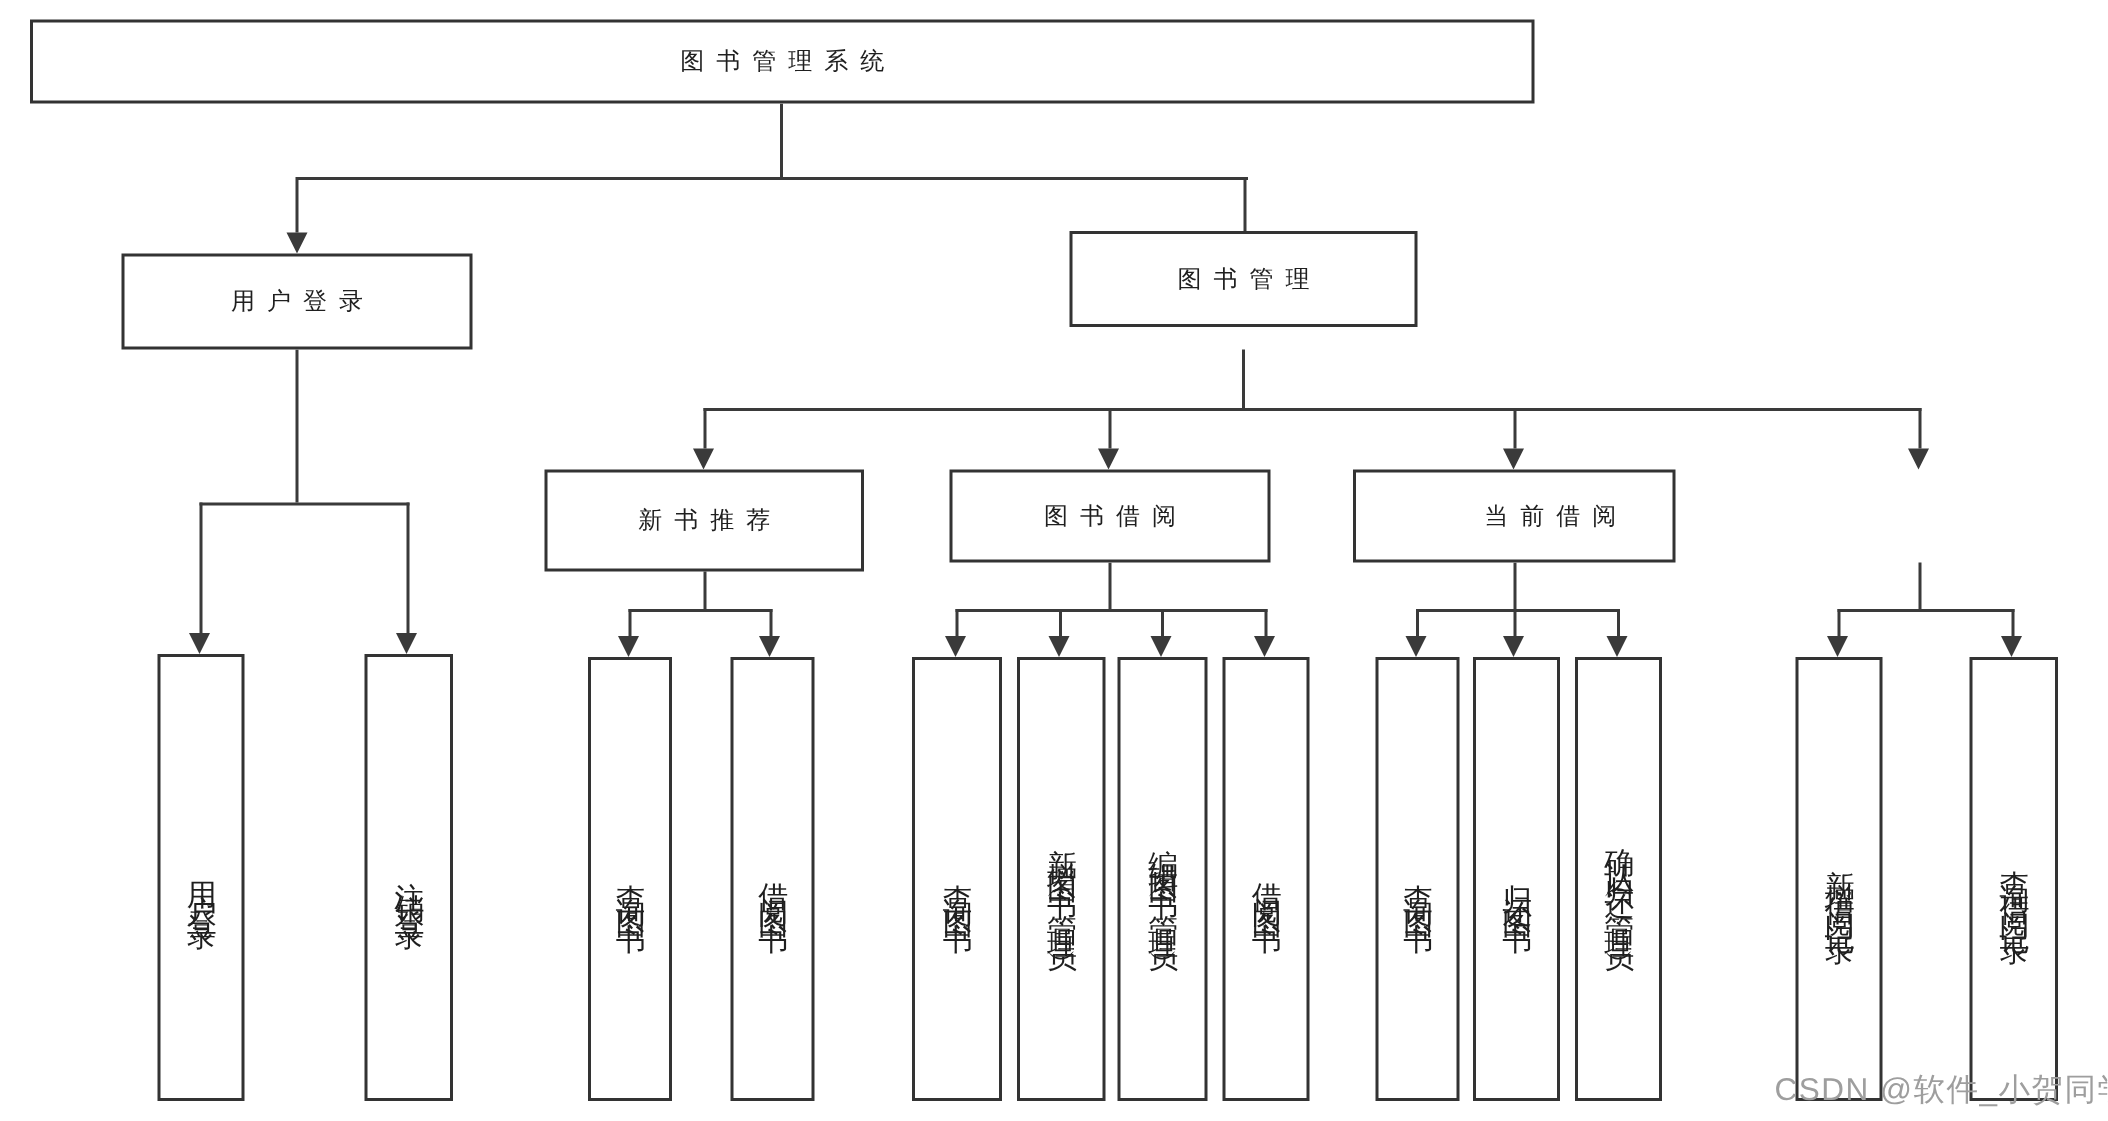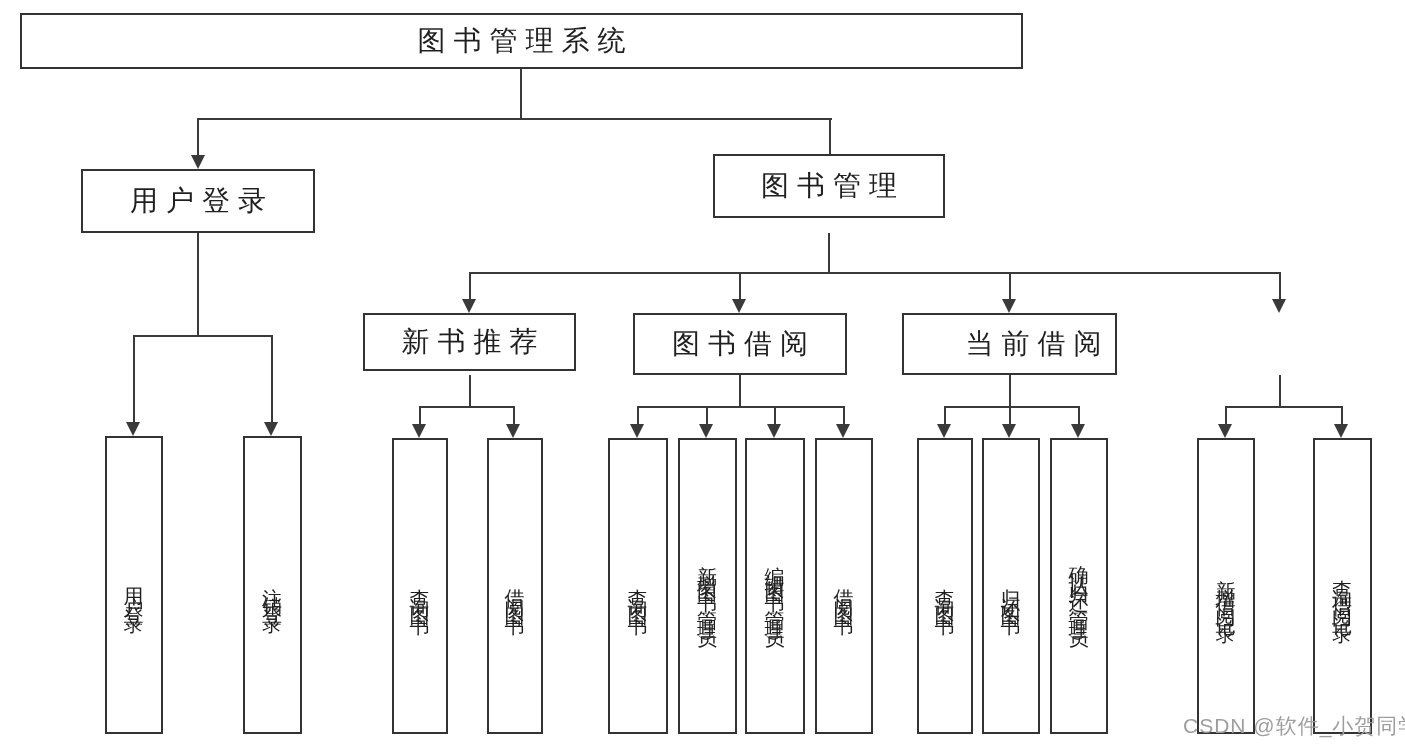--- a/index.html
+++ b/index.html
@@ -10,21 +10,21 @@
   }
   
   .vl{position:absolute;width:2px;background:#3a3a3a;}
   .hl{position:absolute;height:2px;background:#3a3a3a;}
   .ah{position:absolute;width:0;height:0;
       border-left:7px solid transparent;border-right:7px solid transparent;
       border-top:14px solid #3a3a3a;}
   
   .hbox{position:absolute;box-sizing:border-box;border:2px solid #333333;background:#ffffff;
         display:flex;align-items:center;justify-content:center;}
-  .hbox span{font-size:28px;letter-spacing:8px;margin-right:-8px;white-space:nowrap;color:#1f1f1f;}
+  .hbox span{font-size:16px;letter-spacing:8px;margin-right:-8px;white-space:nowrap;color:#1f1f1f;}
   
   .vbox{position:absolute;box-sizing:border-box;border:2px solid #333333;background:#ffffff;
         top:438px;height:296px;display:flex;align-items:center;justify-content:center;}
   .vbox span{writing-mode:vertical-rl;text-orientation:mixed;font-size:20px;line-height:1;
              letter-spacing:9px;margin-bottom:-9px;white-space:nowrap;color:#1f1f1f;}
   .vbox.tall{top:436px;height:298px;}
   .watermark{position:absolute;left:1183px;top:712px;font-size:21px;letter-spacing:1px;
              color:#9e9e9e;z-index:5;white-space:nowrap;}
 </style>
 </head>
@@ -95,21 +95,21 @@
     <span>图书管理系统</span>
   </div>
 
   <div class="hbox" style="left:81px;top:169px;width:234px;height:64px;">
     <span>用户登录</span>
   </div>
   <div class="hbox" style="left:713px;top:154px;width:232px;height:64px;">
     <span>图书管理</span>
   </div>
 
-  <div class="hbox" style="left:363px;top:313px;width:213px;height:58px;">
+  <div class="hbox" style="left:363px;top:313px;width:213px;height:68px;">
     <span>新书推荐</span>
   </div>
   <div class="hbox" style="left:633px;top:313px;width:214px;height:62px;">
     <span>图书借阅</span>
   </div>
   <div class="hbox" style="left:902px;top:313px;width:215px;height:62px;padding-left:48px;">
     <span>当前借阅</span>
   </div>
 
   <div class="vbox tall" style="left:105px;width:58px;">

